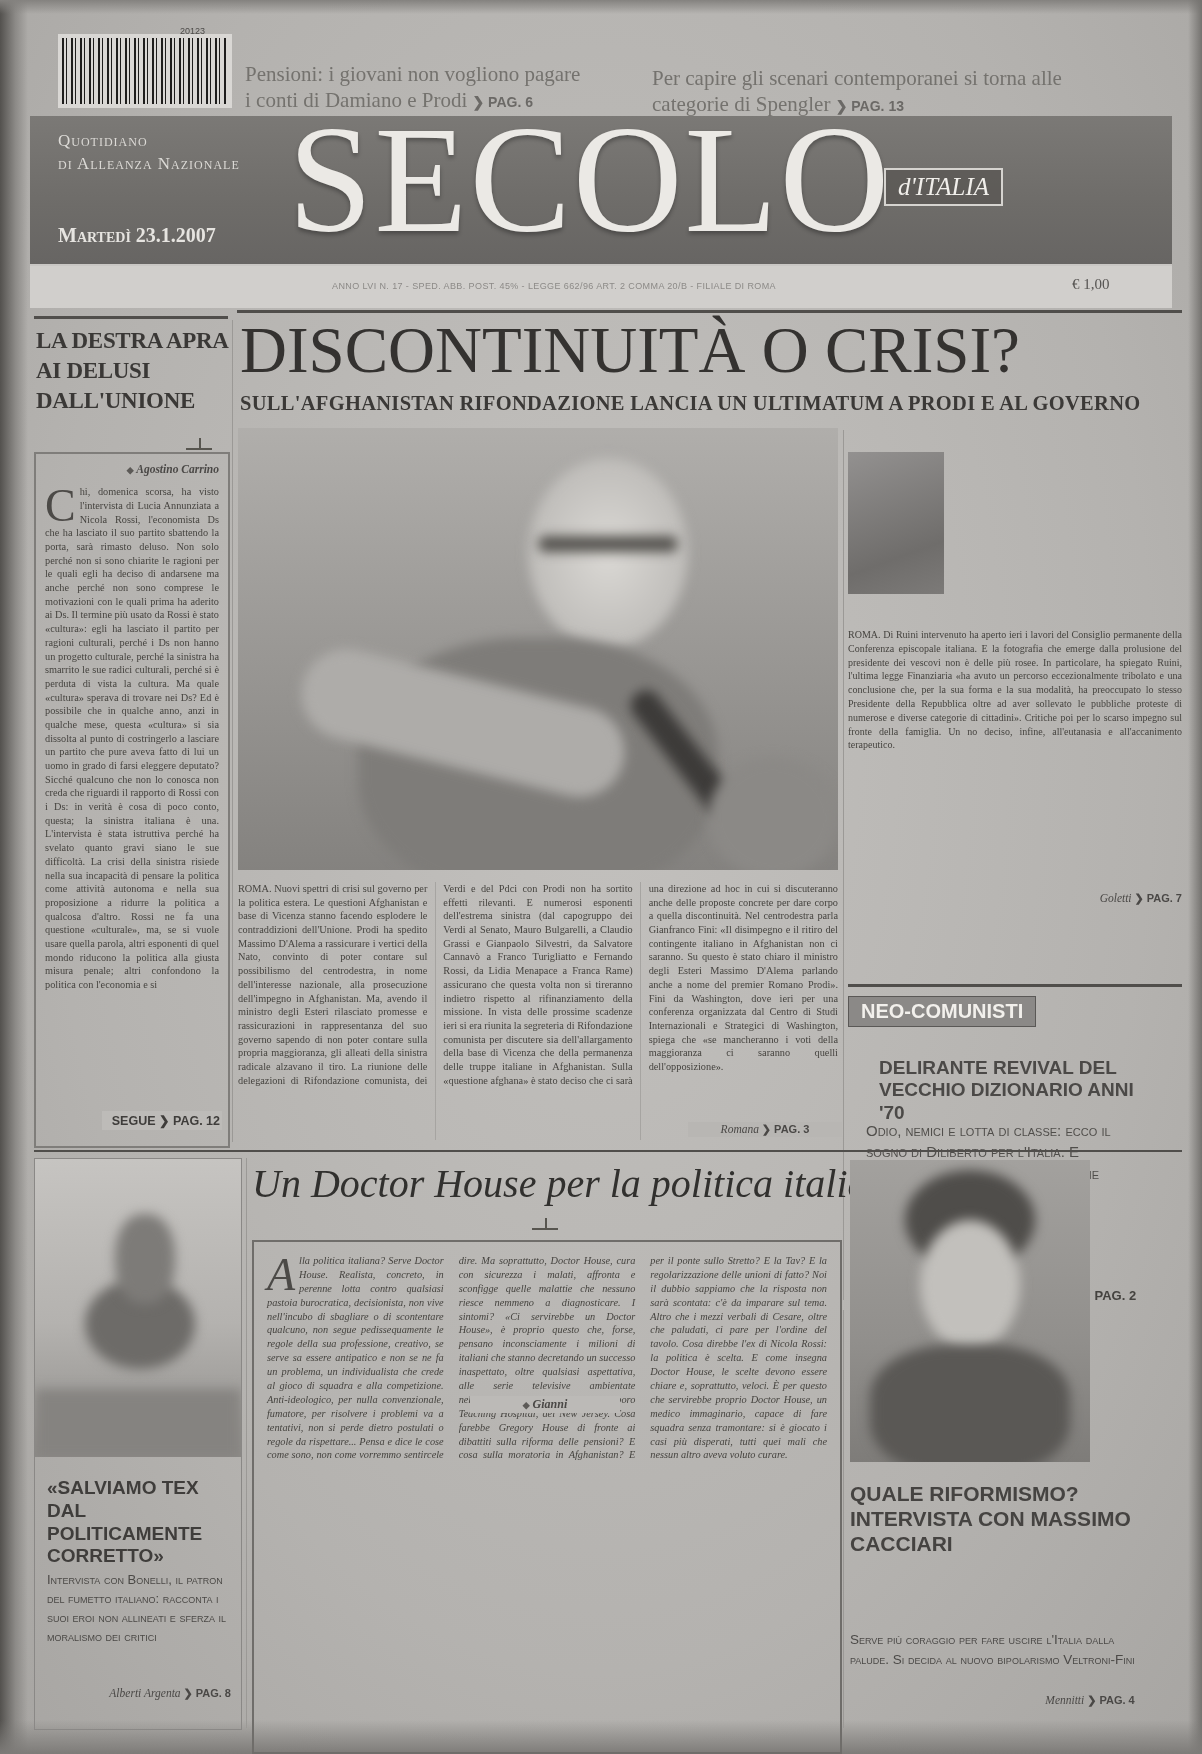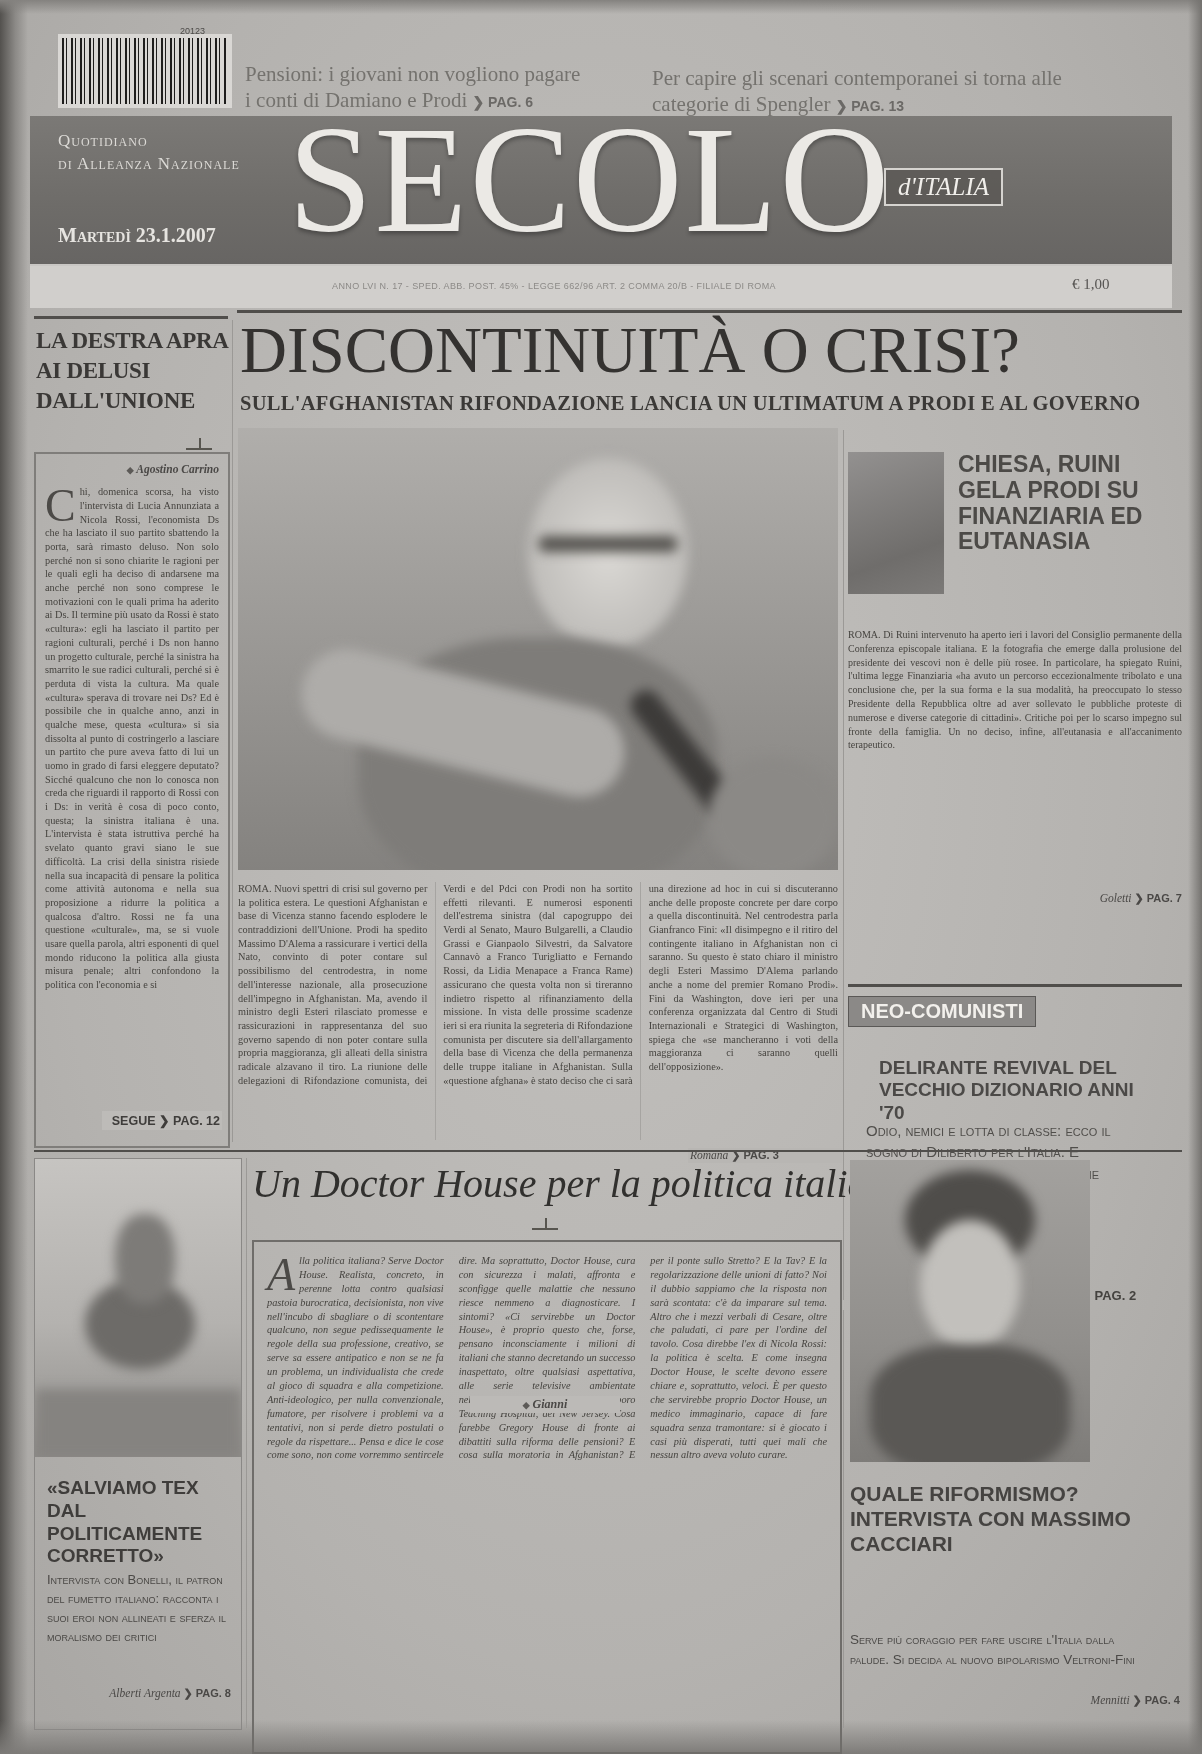--- a/index.html
+++ b/index.html
@@ -53,21 +53,21 @@
   .mh{left:240px;top:318px;width:944px;font-size:65px;line-height:1;color:#343230;white-space:nowrap;}
   .msub{left:240px;top:392px;width:944px;font-weight:bold;font-size:20.5px;letter-spacing:.3px;color:#3b3937;}
   .photo{left:238px;top:428px;width:600px;height:442px;overflow:hidden;
     background:linear-gradient(180deg,#b0aeab 0%,#9c9a97 45%,#84827f 100%);}
   .ph{position:absolute;filter:blur(6px);}
   .mbody{left:238px;top:882px;width:600px;height:258px;overflow:hidden;
     column-count:3;column-gap:16px;column-rule:1px solid #a6a4a1;
     font-size:10.3px;line-height:1.33;text-align:justify;color:#45433f;}
   .sig{font-style:italic;font-size:11.5px;color:#4a4846;}
   .sig b{font-family:"Liberation Sans",sans-serif;font-style:normal;font-size:11px;}
-  .msig{left:688px;top:1148px;width:150px;text-align:left;background:#b8b6b3;padding:1px 2px;}
+  .msig{left:688px;top:1122px;width:150px;text-align:center;background:#b8b6b3;padding:1px 2px;}
   
   .cthumb{left:848px;top:452px;width:96px;height:142px;background:linear-gradient(160deg,#939190,#6f6d6b 70%,#7c7a78);}
   .ch{left:958px;top:452px;width:226px;font-family:"Liberation Sans",sans-serif;font-weight:800;
     font-size:23px;line-height:1.12;color:#4c4a47;}
   .cbody{left:848px;top:628px;width:334px;height:266px;overflow:hidden;
     font-size:10px;line-height:1.38;text-align:justify;color:#45433f;}
   .csig{left:1002px;top:892px;width:180px;text-align:right;}
   
   .nkick{left:848px;top:996px;padding:3px 12px;background:#8b8987;border:1px solid #5a5856;
     font-family:"Liberation Sans",sans-serif;font-weight:800;font-size:20px;color:#f2f0ec;}
@@ -91,21 +91,21 @@
     column-count:3;column-gap:15px;font-style:italic;font-size:10.3px;line-height:1.35;text-align:justify;color:#45433f;}
   .dhby{left:470px;top:1396px;width:150px;text-align:center;font-style:italic;font-weight:bold;
     font-size:12px;color:#4a4846;background:#bcbab7;padding:1px 0;}
   
   .cacimg{left:850px;top:1160px;width:240px;height:302px;overflow:hidden;
     background:linear-gradient(180deg,#a3a19e 0%,#918f8c 60%,#7e7c79 100%);}
   .cach{left:850px;top:1482px;width:310px;font-family:"Liberation Sans",sans-serif;font-weight:800;
     font-size:21px;line-height:1.18;color:#454341;}
   .cacbody{left:850px;top:1630px;width:300px;font-family:"Liberation Sans",sans-serif;font-variant:small-caps;
     font-size:13.5px;line-height:1.45;color:#4c4a48;}
-  .cacsig{left:1000px;top:1694px;width:180px;text-align:right;}
+  .cacsig{left:1000px;top:1694px;width:180px;text-align:center;}
 </style>
 </head>
 <body>
 
 <div class="page">
 
   <div class="abs edge-left"></div>
   <div class="abs edge-top"></div>
   <div class="abs edge-right"></div>
   <div class="abs edge-bottom"></div>
@@ -147,21 +147,20 @@
     <div class="ph" style="left:300px;top:108px;width:140px;height:16px;background:#55534f;border-radius:8px;"></div>
     <div class="ph" style="left:120px;top:210px;width:360px;height:260px;border-radius:45%;background:#7e7c79;"></div>
     <div class="ph" style="left:60px;top:250px;width:330px;height:90px;border-radius:45px;background:#aeaca9;transform:rotate(14deg);"></div>
     <div class="ph" style="left:430px;top:250px;width:30px;height:150px;border-radius:14px;background:#3d3b39;transform:rotate(-38deg);"></div>
     <div class="ph" style="left:470px;top:330px;width:130px;height:120px;border-radius:50%;background:#8b8986;"></div>
   </div>
   <div class="abs mbody">ROMA. Nuovi spettri di crisi sul governo per la politica estera. Le questioni Afghanistan e base di Vicenza stanno facendo esplodere le contraddizioni dell'Unione. Prodi ha spedito Massimo D'Alema a rassicurare i vertici della Nato, convinto di poter contare sul possibilismo del centrodestra, in nome dell'interesse nazionale, alla prosecuzione dell'impegno in Afghanistan. Ma, avendo il ministro degli Esteri rilasciato promesse e rassicurazioni in rappresentanza del suo governo sapendo di non poter contare sulla propria maggioranza, gli alleati della sinistra radicale alzavano il tiro. La riunione delle delegazioni di Rifondazione comunista, dei Verdi e del Pdci con Prodi non ha sortito effetti rilevanti. E numerosi esponenti dell'estrema sinistra (dal capogruppo dei Verdi al Senato, Mauro Bulgarelli, a Claudio Grassi e Gianpaolo Silvestri, da Salvatore Cannavò a Franco Turigliatto e Fernando Rossi, da Lidia Menapace a Franca Rame) assicurano che questa volta non si tireranno indietro rispetto al rifinanziamento della missione. In vista delle prossime scadenze ieri si era riunita la segreteria di Rifondazione comunista per discutere sia dell'allargamento della base di Vicenza che della permanenza delle truppe italiane in Afghanistan. Sulla «questione afghana» è stato deciso che ci sarà una direzione ad hoc in cui si discuteranno anche delle proposte concrete per dare corpo a quella discontinuità. Nel centrodestra parla Gianfranco Fini: «Il disimpegno e il ritiro del contingente italiano in Afghanistan non ci saranno. Su questo è stato chiaro il ministro degli Esteri Massimo D'Alema parlando anche a nome del premier Romano Prodi». Fini da Washington, dove ieri per una conferenza organizzata dal Centro di Studi Internazionali e Strategici di Washington, spiega che «se mancheranno i voti della maggioranza ci saranno quelli dell'opposizione».</div>
   <div class="abs sig msig"><span>Romana </span><b><span class="arrow">❯</span> <span>PAG. 3</span></b></div>
 
   <div class="abs cthumb"></div>
-  <h2 class="abs ch" style="margin:0;">CHIESA, RUINI GELA PRODI SU FINANZIARIA ED EUTANASIA</h2>
   <div class="abs cbody">ROMA. Di Ruini intervenuto ha aperto ieri i lavori del Consiglio permanente della Conferenza episcopale italiana. E la fotografia che emerge dalla prolusione del presidente dei vescovi non è delle più rosee. In particolare, ha spiegato Ruini, l'ultima legge Finanziaria «ha avuto un percorso eccezionalmente tribolato e una conclusione che, per la sua forma e la sua modalità, ha preoccupato lo stesso Presidente della Repubblica oltre ad aver sollevato le pubbliche proteste di numerose e diverse categorie di cittadini». Critiche poi per lo scarso impegno sul fronte della famiglia. Un no deciso, infine, all'eutanasia e all'accanimento terapeutico.</div>
   <div class="abs sig csig"><span>Goletti </span><b><span class="arrow">❯</span> <span>PAG. 7</span></b></div>
 
   <div class="abs rule" style="left:848px;top:984px;width:334px;height:3px;"></div>
   <div class="abs nkick">NEO-COMUNISTI</div>
   <h3 class="abs nh" style="margin:13px;">DELIRANTE REVIVAL DEL VECCHIO DIZIONARIO ANNI '70</h3>
   <div class="abs nbody">Odio, nemici e lotta di classe: ecco il sogno di Diliberto per l'Italia. E qualcuno vorrebbe fare le riforme con lui e Sanguineti...</div>
   <div class="abs npage">❯ PAG. 2</div>
 
   <div class="abs rule" style="left:34px;top:1150px;width:1148px;height:2px;"></div>

